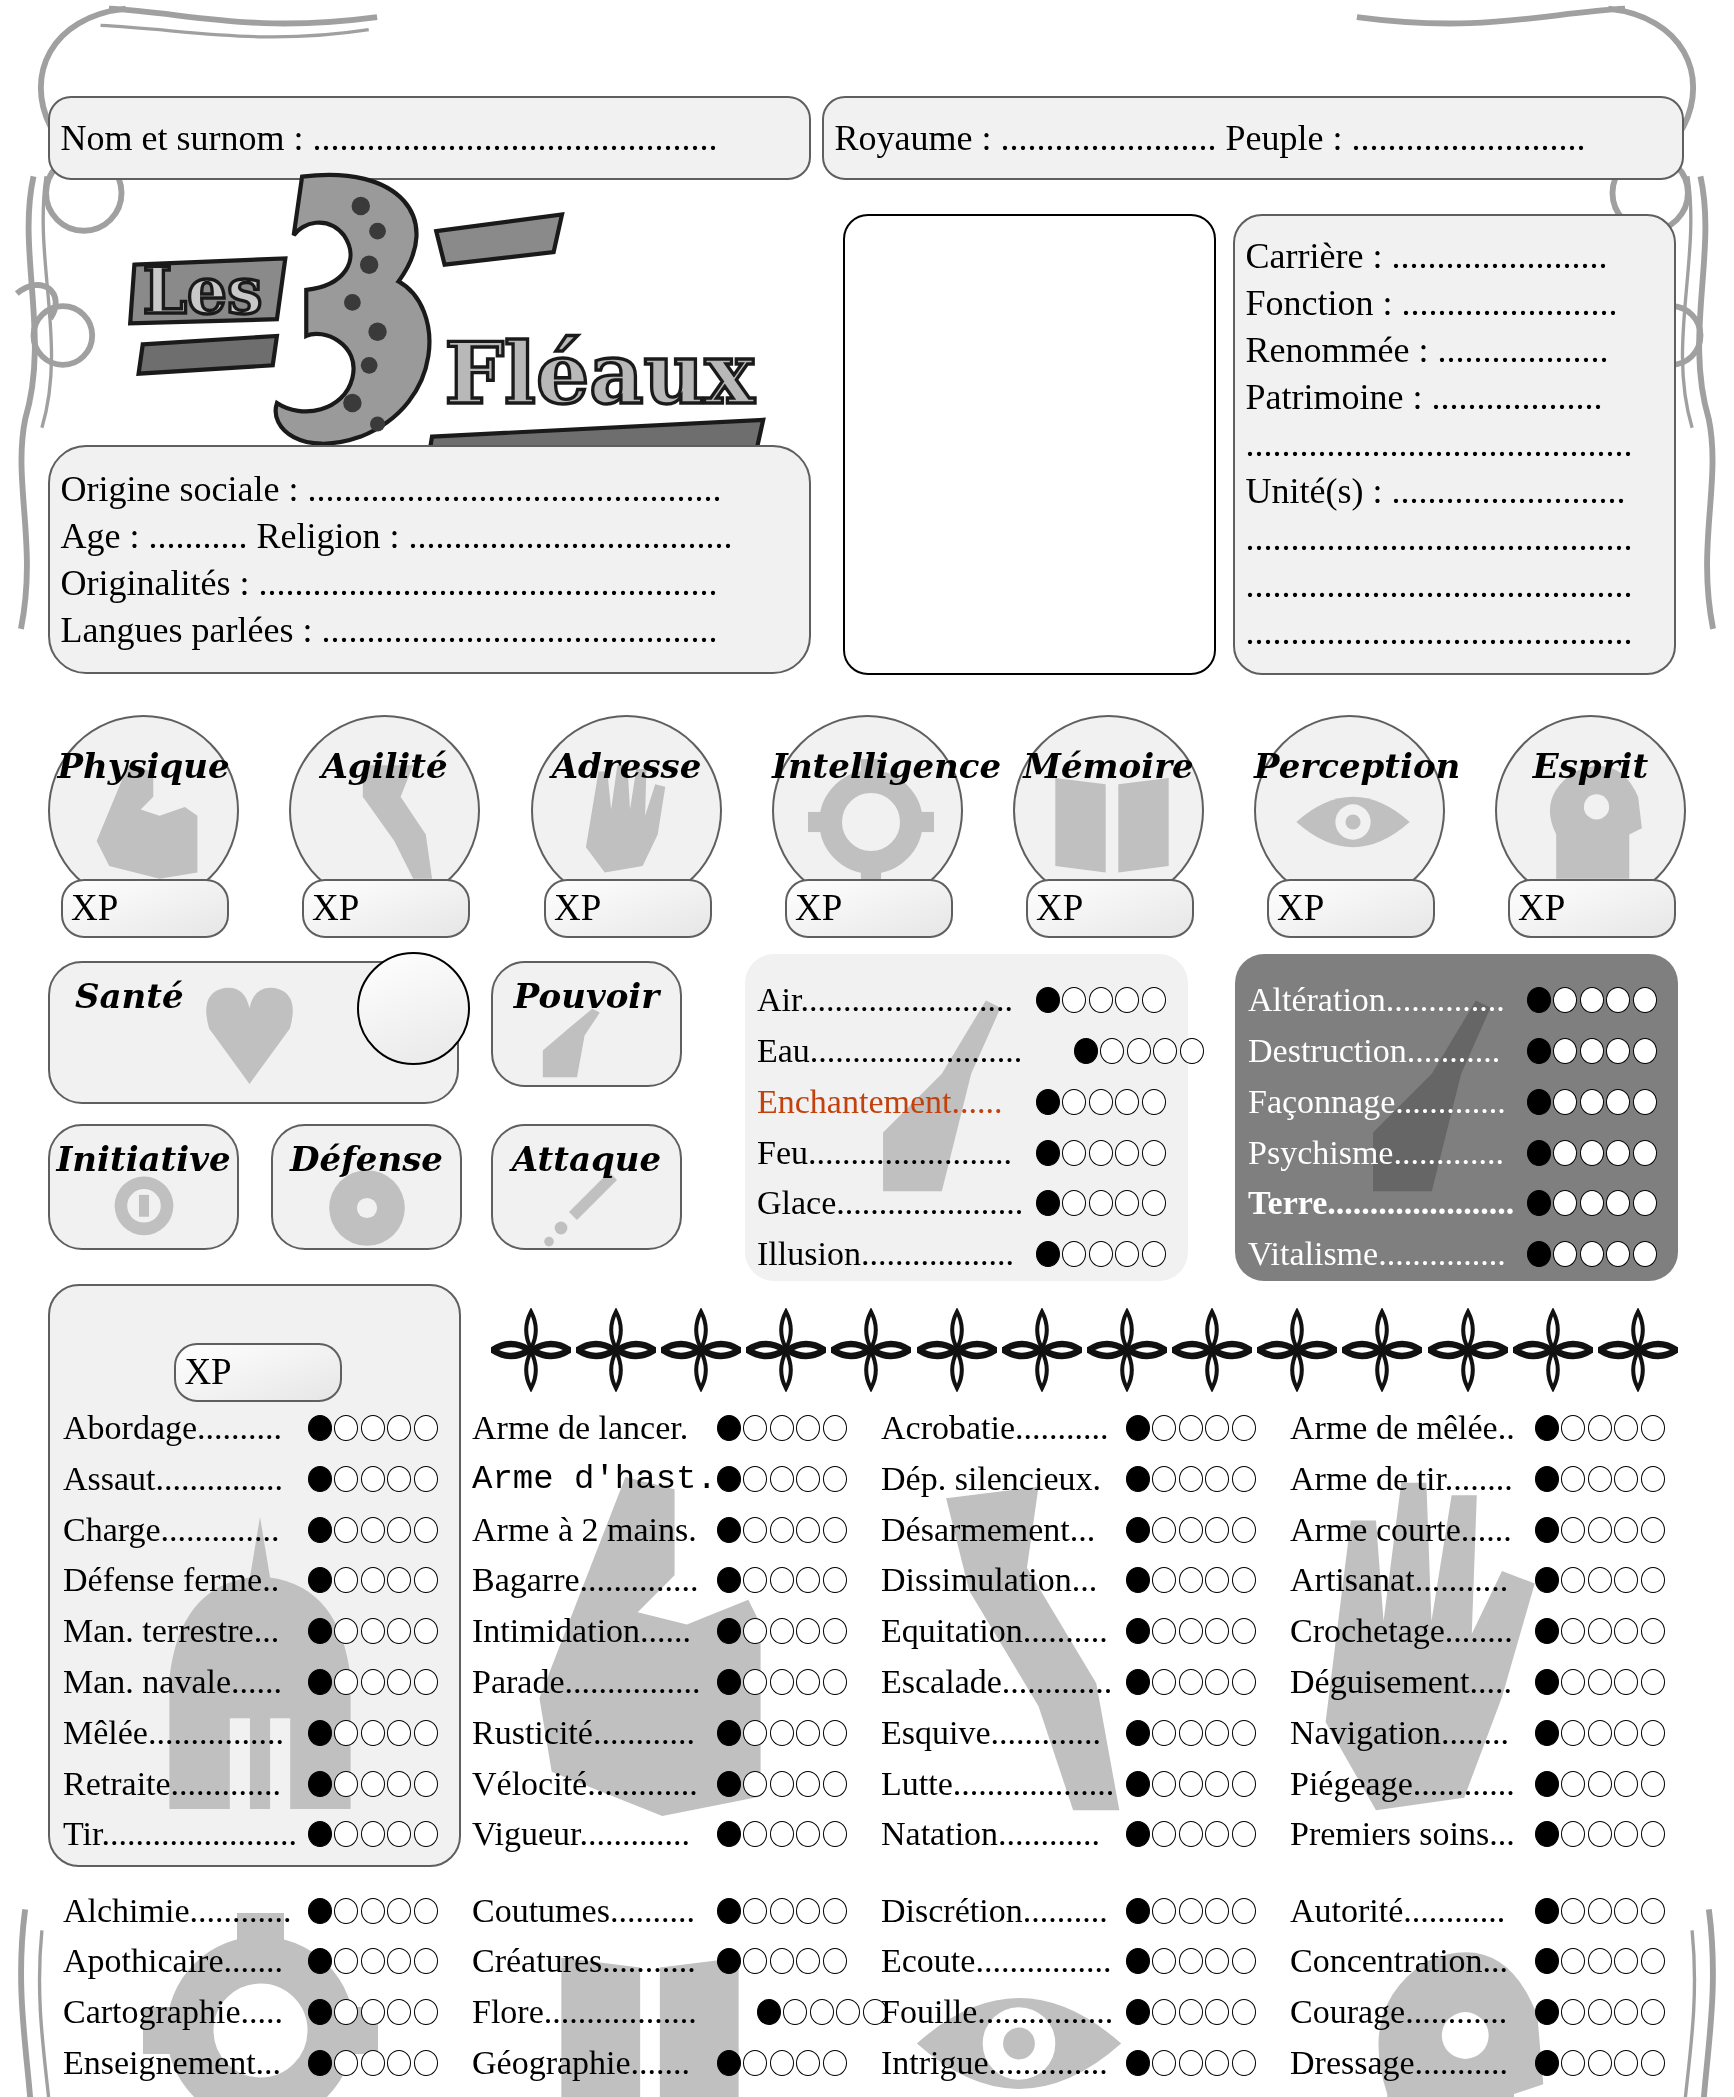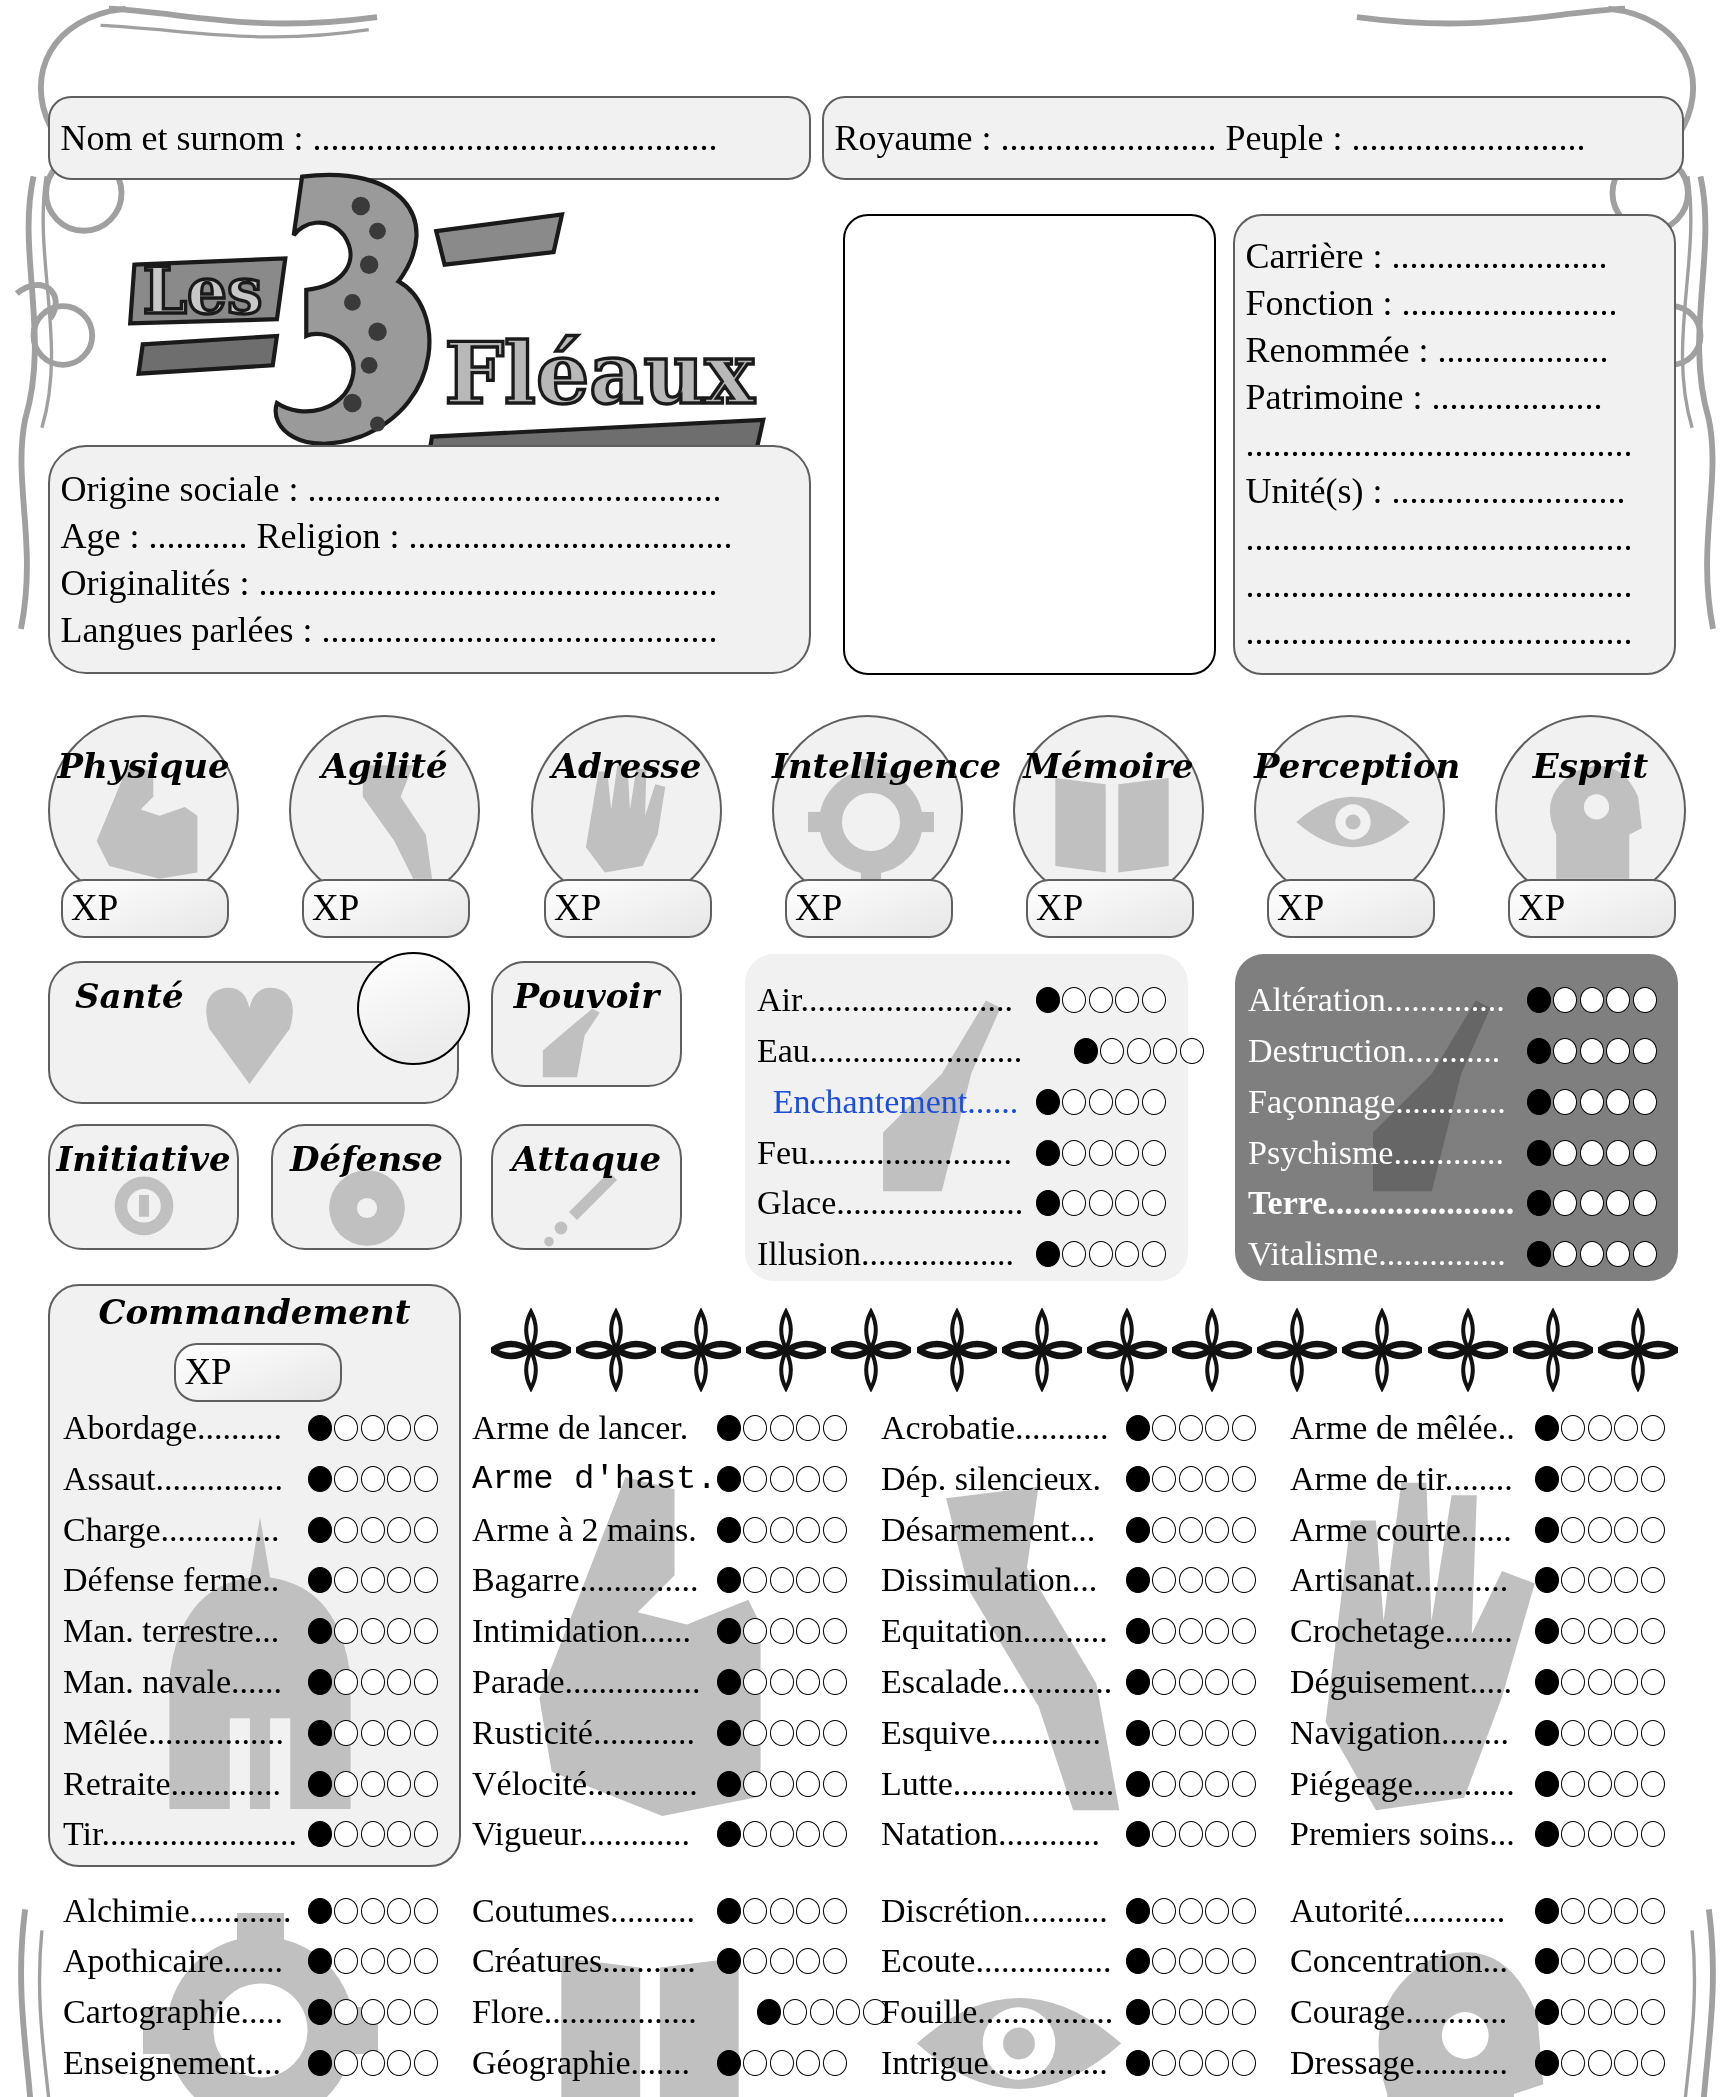--- a/index.html
+++ b/index.html
@@ -286,21 +286,21 @@
     <div class="skill" style="left: 757px; top: 1026px; color: rgb(0, 0, 0); gap: 38px;">
       <span class="name" style="width: 277px;">Eau.........................</span>
       <span class="dots">
         <span class="dot filled"></span>
         <span class="dot"></span>
         <span class="dot"></span>
         <span class="dot"></span>
         <span class="dot"></span>
       </span>
     </div>
-    <div class="skill" style="left: 757px; top: 1077px; color: #1d4ed8; text-align: center;">
+    <div class="skill" style="left: 757px; top: 1077px; color: #c2410c;">
       <span class="name" style="width: 277px;">Enchantement......</span>
       <span class="dots">
         <span class="dot filled"></span>
         <span class="dot"></span>
         <span class="dot"></span>
         <span class="dot"></span>
         <span class="dot"></span>
       </span>
     </div>
     <div class="skill" style="left: 757px; top: 1128px; color: rgb(0, 0, 0);">
@@ -391,21 +391,20 @@
         <span class="dot filled"></span>
         <span class="dot"></span>
         <span class="dot"></span>
         <span class="dot"></span>
         <span class="dot"></span>
       </span>
     </div>
   </div>
 
 <div class="box" style="left:48px;top:1284px;width:413px;height:583px;border-radius:31px;">
-  <div class="abs deco" style="left:0;width:100%;top:6.3px;text-align:center;font-size:34px;">Commandement</div>
   <div class="abs" style="left:124px;top:57px;width:168px;height:59px;border-radius:23px;background:linear-gradient(160deg,#ffffff,#e6e6e6);border:2.9px solid #5f5f5f;box-sizing:border-box;font-size:37px;line-height:53px;padding-left:8.4px;">XP</div>
 
   <svg class="abs" style="left:105px;top:231px;" width="210" height="302" viewBox="0 0 100 150">
       <path d="M50 0 L55 30 Q90 35 95 80 L95 145 L65 145 L65 100 L55 100 L55 145 L45 145 L45 100 L35 100 L35 145 L5 145 L5 80 Q10 35 45 30 Z" fill="#c0c0c0"></path>
     </svg>
 </div>
 
 <div id="ornament-row">
     <svg class="ornament" viewBox="0 0 100 100" style="left: 491px;">
       <g fill="none" stroke="#111" stroke-width="5">

